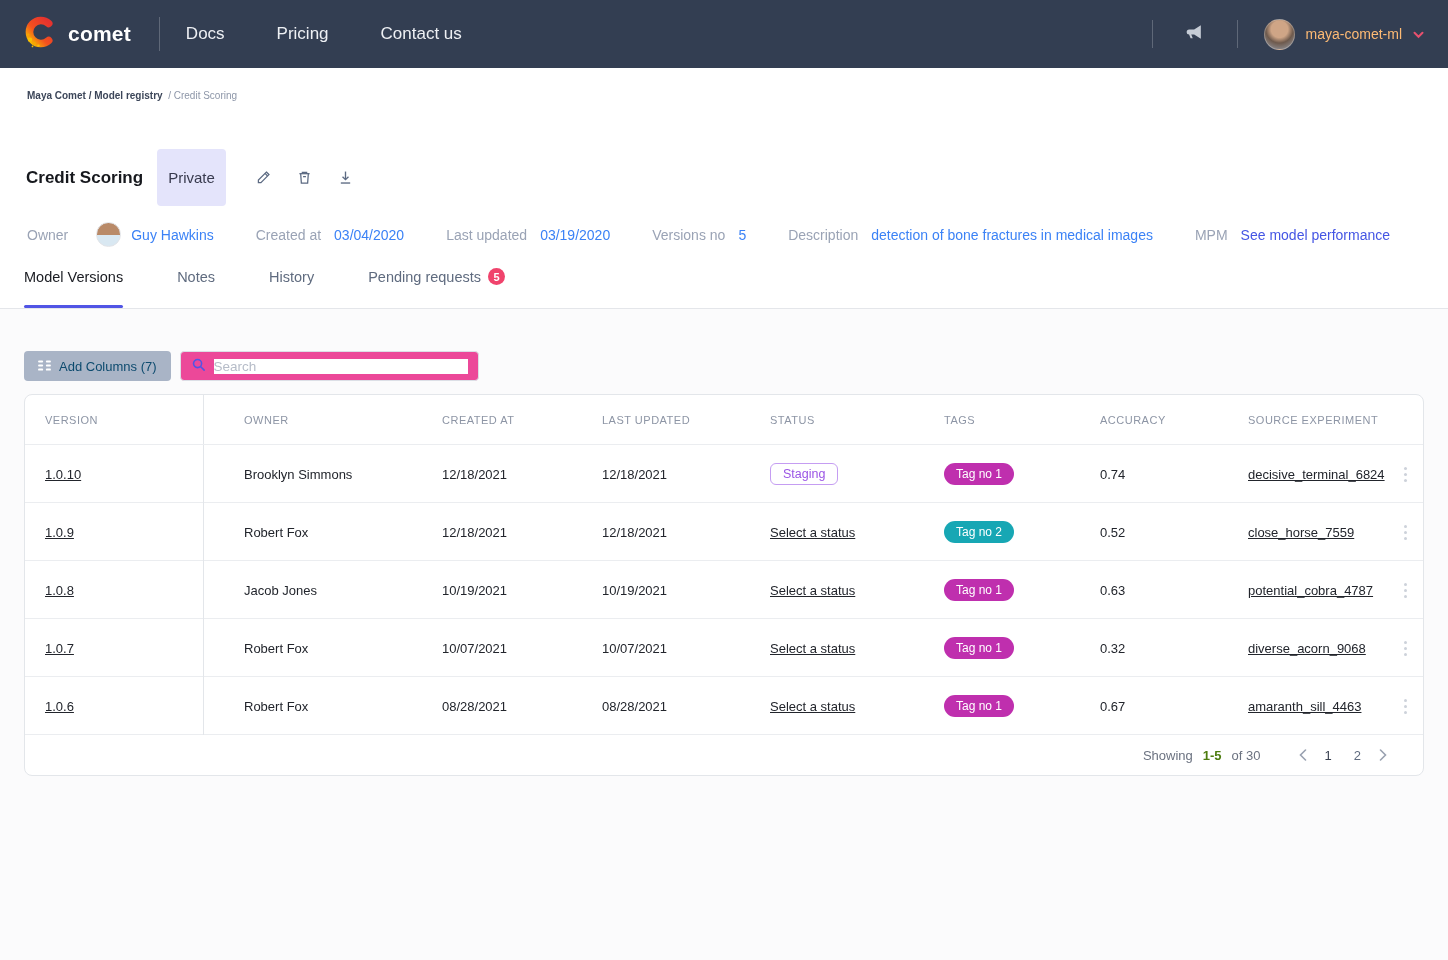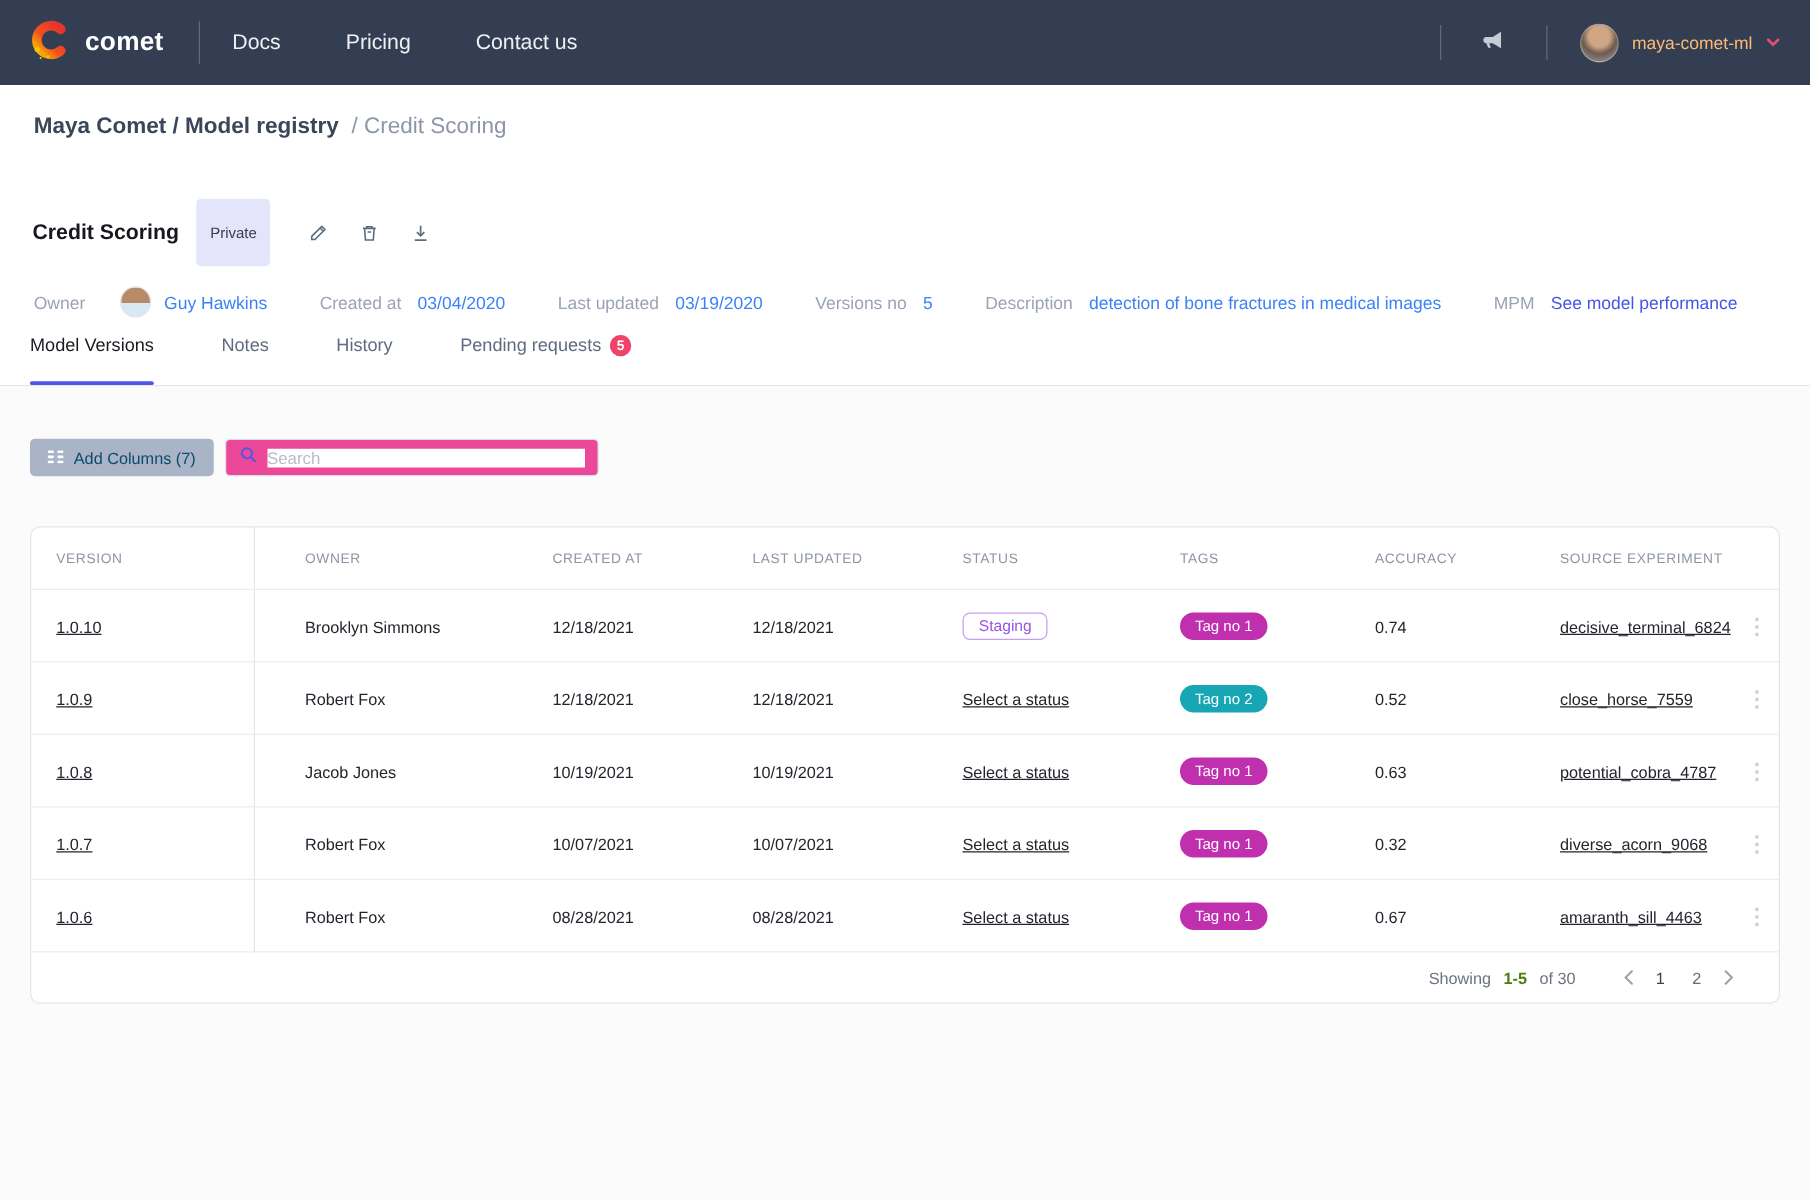--- a/index.html
+++ b/index.html
@@ -14,25 +14,25 @@
   .nav-link { color:#eef0f4; font-size:17px; cursor:pointer; }
   .nav-right { margin-left:auto; display:flex; align-items:center; }
   .nav-right .sep { width:1px; height:28px; background:rgba(255,255,255,.22); }
   .megaphone-wrap { padding:0 32px; cursor:pointer; display:flex; align-items:center; }
   .user-chip { display:flex; align-items:center; gap:11px; margin-left:26px; cursor:pointer; }
   .avatar-nav { width:31px; height:31px; border-radius:50%; background:radial-gradient(circle at 50% 32%, #cfa586 0 34%, #6e5a4d 56%, #9aa0ab 100%); border:1px solid rgba(255,255,255,.25); }
   .user-name { color:#fdba74; font-size:14px; }
 
   
   .white-section { height:241px; background:#ffffff; display:flex; flex-direction:column; border-bottom:1px solid #e4e6ea; }
-  .breadcrumb { margin:22px 0 0 27px; font-size:18px; color:#3c4659; font-weight:700; }
+  .breadcrumb { margin:22px 0 0 27px; font-size:10px; color:#3c4659; font-weight:700; }
   .breadcrumb .crumb-muted { color:#8d96a8; font-weight:400; }
   .title-row { margin:48px 0 0 26px; display:flex; align-items:center; gap:14px; }
   .page-title { font-size:17px; font-weight:700; color:#16181d; }
-  .private-badge { background:#e4e4fb; color:#383a4e; font-size:12px; padding:20px 11px; border-radius:4px; }
+  .private-badge { background:#e4e4fb; color:#383a4e; font-size:15px; padding:20px 11px; border-radius:4px; }
   .title-actions { display:flex; align-items:center; gap:17px; margin-left:12px; }
   .icon-btn { width:24px; height:24px; display:flex; align-items:center; justify-content:center; cursor:pointer; }
   .meta-row { margin:16px 0 0 27px; display:flex; align-items:center; font-size:14px; }
   .meta-label { color:#9aa3b5; }
   .meta-value { color:#3b82f6; }
   .owner-chip { display:flex; align-items:center; gap:10px; margin:0 0 0 28px; }
   .avatar-sm { width:25px; height:25px; border-radius:50%; background:linear-gradient(180deg,#b98a68 0 54%, #d9e8f2 54% 100%); border:1px solid #e2e4e8; }
   .mgap-lbl { margin-left:42px; }
   .mgap-val { margin-left:13px; }
   .mpm-link { color:#4455e4; cursor:pointer; }
@@ -45,21 +45,21 @@
 
   
   .content { padding:42px 24px 0 24px; background:#fbfbfc; }
   .toolbar { display:flex; align-items:center; gap:9px; }
   .add-columns-btn { background:#a9b4c6; color:#0c4a6e; border:none; font-family:inherit; font-size:13px; font-weight:500; border-radius:4px; height:30px; padding:0 14px; display:flex; align-items:center; gap:8px; cursor:pointer; }
   .search-box { width:299px; height:30px; background:#ec4899; border:1px solid #dcdfe6; border-radius:4px; display:flex; align-items:center; padding:0 10px; gap:8px; }
   .search-input { border:none; outline:none; flex:1; font-family:inherit; font-size:13.5px; color:#3a4150; }
   .search-input::placeholder { color:#b6bcc8; }
 
   
-  .table-card { margin-top:40px; background:#fff; border:1px solid #e3e6ea; border-radius:8px; overflow:hidden; }
+  .table-card { margin-top:13px; background:#fff; border:1px solid #e3e6ea; border-radius:8px; overflow:hidden; }
   .tgrid { display:grid; grid-template-columns:179px 218px 160px 168px 174px 156px 148px 1fr 36px; align-items:center; }
   .thead { height:49px; }
   .th { font-size:11px; letter-spacing:.5px; color:#8d95a5; padding-left:20px; text-transform:uppercase; }
   .th.owner-col, .td.owner-col { padding-left:40px; }
   .trow { height:58px; border-top:1px solid #ebedf0; }
   .td { font-size:13px; color:#22252c; padding-left:20px; }
   .version-cell { height:58px; display:flex; align-items:center; border-right:1px solid #e3e6ea; }
   .thead .version-cell { height:49px; }
   .version-link, .source-link, .status-link { color:#22252c; text-decoration:underline; cursor:pointer; }
   .status-badge { display:inline-block; border:1px solid #c59df2; color:#9b55e5; font-size:12.5px; padding:3px 12px; border-radius:6px; background:#fff; cursor:pointer; }

